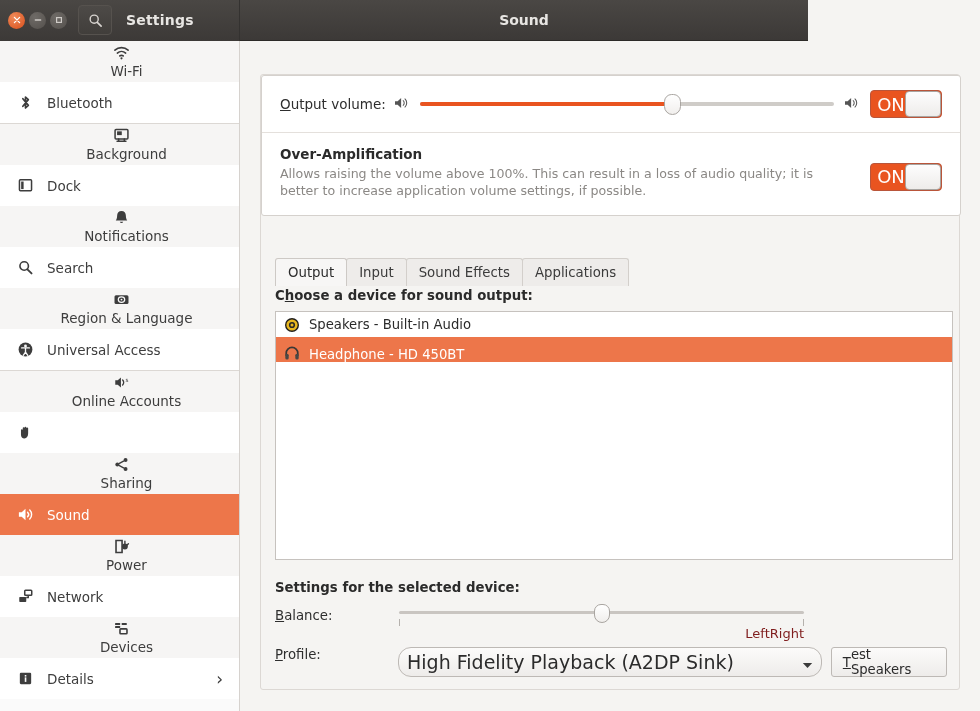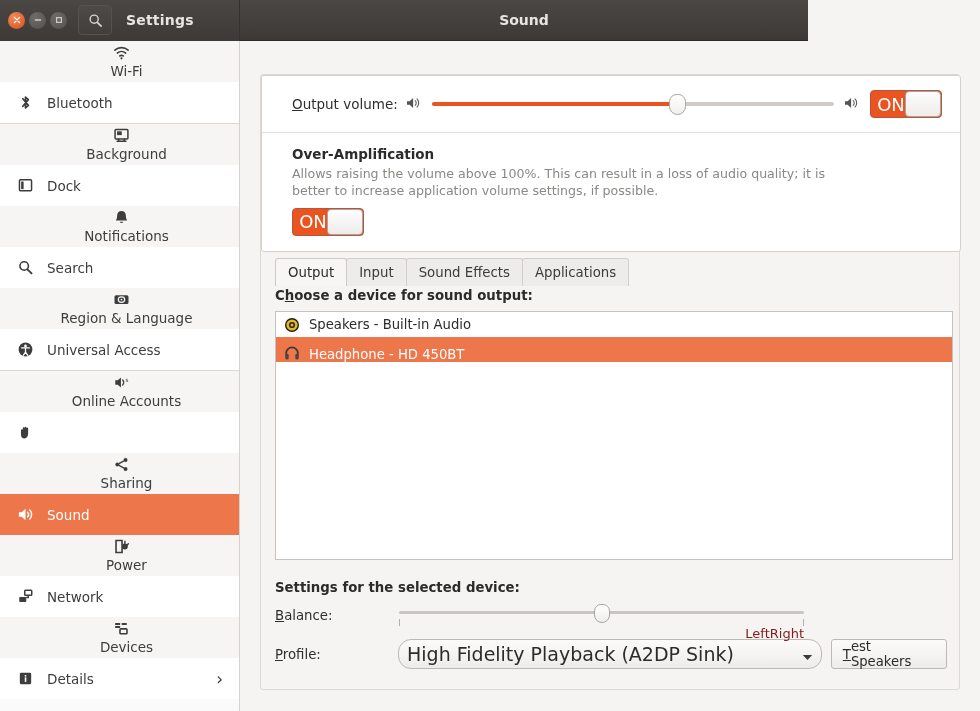--- a/index.html
+++ b/index.html
@@ -73,21 +73,21 @@
   }
   .panel-outer {
     position: absolute; left: 20px; top: 33px; width: 700px; height: 616px;
     border: 1px solid #dcd8d4; border-radius: 3px; background: #f5f4f2;
   }
   
   .card {
     position: absolute; left: 0; top: 0; width: 700px;
     background: #ffffff; border: 1px solid #d5d1cd; border-radius: 3px;
   }
-  .card-row { display: flex; align-items: center; padding: 14px 18px; margin-left: 12px; }
+  .card-row { display: flex; align-items: center; padding: 14px 18px; }
   .card-sep { height: 1px; background: #e4e0dc; }
 
   .lbl-mnem { color: #2e2e2e; font-size: 13.5px; white-space: nowrap; }
   .u { text-decoration: underline; }
 
   
   .vol-slider { position: relative; flex: 1; height: 20px; margin: 0 10px; }
   .vol-track {
     position: absolute; top: 8px; left: 0; right: 0; height: 4px;
     background: #cfccc8; border-radius: 2px;
@@ -164,21 +164,21 @@
   .bal-knob {
     position: absolute; top: 0px; left: 50%; margin-left: -8px;
     width: 16px; height: 19px;
     background: linear-gradient(to bottom, #ffffff, #f0eeec);
     border: 1px solid #a9a5a1; border-radius: 7px 7px 8px 8px;
   }
   .bal-ends { position: absolute; top: 22px; left: 0; right: 0;
               display: flex; justify-content: flex-end;
               font-size: 13px; color: #7f1d1d; }
 
-  .profile-row { display: flex; align-items: center; margin-top: 16px; }
+  .profile-row { display: flex; align-items: flex-start; margin-top: 24px; }
   .prof-label { width: 124px; font-size: 13.3px; color: #2e2e2e; }
   .combo {
     width: 427px; height: 30px; border: 1px solid #bdb9b5; border-radius: 13px;
     background: linear-gradient(to bottom, #fcfbfa, #eeecea);
     display: flex; align-items: center; padding: 0 8px; font-size: 19px;
     color: #2b2b2b; justify-content: space-between;
   }
   .btn {
     margin-left: 9px; height: 30px; padding: 0 11px;
     border: 1px solid #bdb9b5; border-radius: 3px;
@@ -411,21 +411,21 @@
           </svg>
         </span>
         <div class="toggle">
           <span class="ontxt">ON</span>
           <span class="knob"></span>
         </div>
       </div>
 
       <div class="card-sep"></div>
 
-      <div class="card-row" style="align-items:flex-start; padding:13px 18px 15px 18px;flex-direction:column;">
+      <div class="card-row" style="align-items:center; padding:13px 18px 15px 18px;">
         <div style="flex:1">
           <div class="oa-title">Over-Amplification</div>
           <div class="oa-desc">Allows raising the volume above 100%. This can result in a loss of audio quality; it is better to increase application volume settings, if possible.</div>
         </div>
         <div class="toggle" style="margin-top:8px">
           <span class="ontxt">ON</span>
           <span class="knob"></span>
         </div>
       </div>
     </div>

